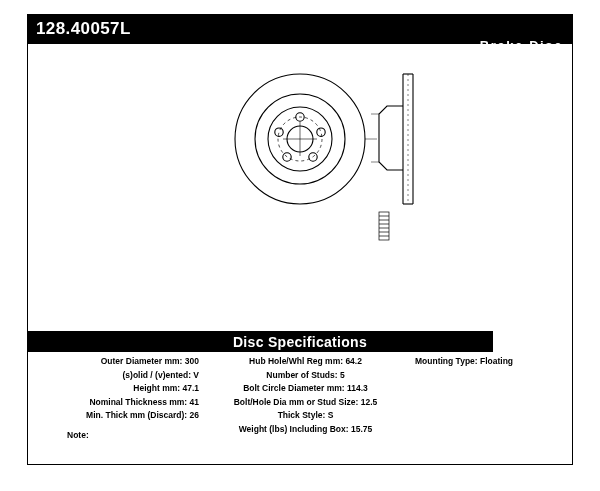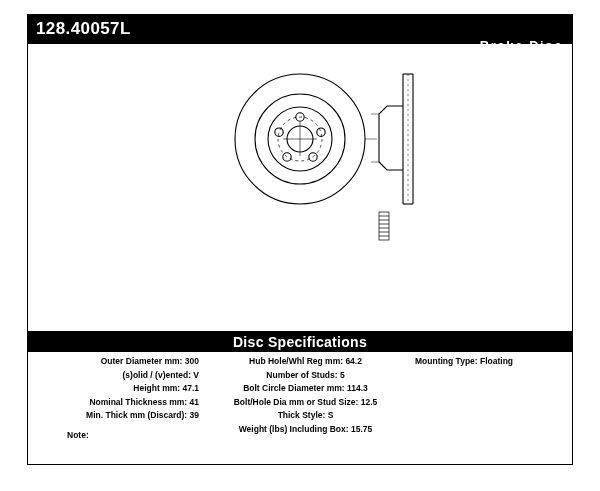--- a/index.html
+++ b/index.html
@@ -73,21 +73,21 @@
     width: 546px;
     height: 286px;
   }
   .drawing svg { display: block; }
 
   
   .spec-bar {
     position: absolute;
     left: 27px;
     top: 331px;
-    width: 546px;
+    width: 466px;
     height: 21px;
     background: #000000;
   }
   .spec-bar-title {
     position: absolute;
     left: 0;
     top: 3px;
     width: 546px;
     text-align: center;
     color: #ffffff;
@@ -199,21 +199,21 @@
   <div class="spec-bar">
     <span class="spec-bar-title">Disc Specifications</span>
   </div>
 
   <div class="spec-cols">
     <div class="spec-col col-left">
       <div>Outer Diameter mm: 300</div>
       <div>(s)olid / (v)ented: V</div>
       <div>Height mm: 47.1</div>
       <div>Nominal Thickness mm: 41</div>
-      <div>Min. Thick mm (Discard): 39</div>
+      <div>Min. Thick mm (Discard): 26</div>
     </div>
 
     <div class="spec-col col-mid">
       <div>Hub Hole/Whl Reg mm: 64.2</div>
       <div>Number of Studs: 5</div>
       <div>Bolt Circle Diameter mm: 114.3</div>
       <div>Bolt/Hole Dia mm or Stud Size: 12.5</div>
       <div>Thick Style: S</div>
       <div>Weight (lbs) Including Box: 15.75</div>
     </div>

